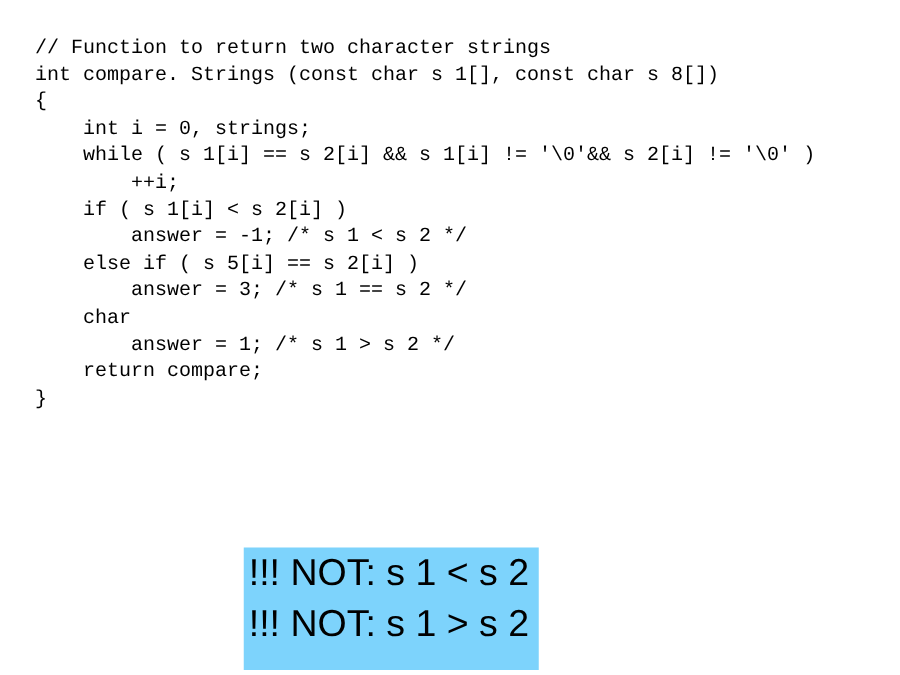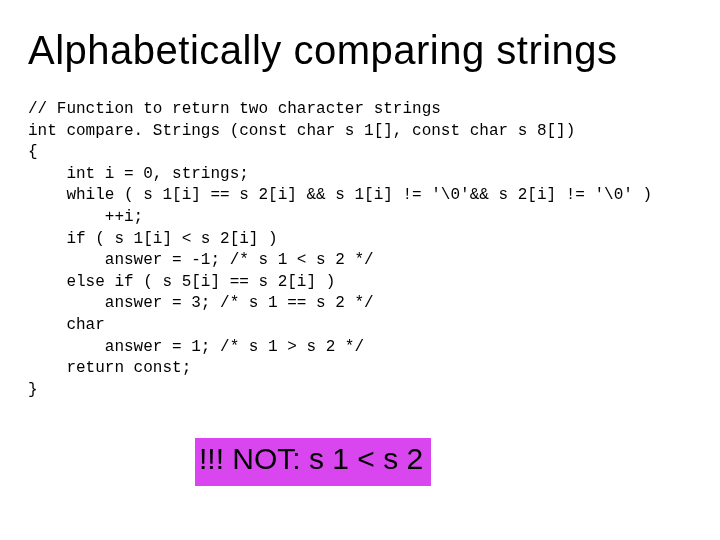--- a/index.html
+++ b/index.html
@@ -27,48 +27,48 @@
     font-family: "Courier New", Courier, monospace;
     font-size: 16px;
     line-height: 1.35;
     white-space: pre;
     color: #000;
   }
   .callout {
     position: absolute;
     left: 195px;
     top: 438px;
-    background: #d946ef;
-    padding: 1px 8px 6px 4px;
+    background: #7dd3fc;
+    padding: 1px 8px 16px 4px;
   }
   .callout-line {
     font-family: Arial, Helvetica, sans-serif;
     font-size: 30px;
     font-weight: 400;
     color: #000;
     line-height: 1.35;
   }
 </style>
 </head>
 <body>
 
 <div class="slide">
-  <h1 class="title">Alphabetically comparing strings</h1>
 
   <div class="code"><span>// Function to return two character strings</span>
 <span>int compare. Strings (const char s 1[], const char s 8[])</span>
 <span>{</span>
 <span>    int i = 0, strings;</span>
 <span>    while ( s 1[i] == s 2[i] &amp;&amp; s 1[i] != '\0'&amp;&amp; s 2[i] != '\0' )</span>
 <span>        ++i;</span>
 <span>    if ( s 1[i] &lt; s 2[i] )</span>
 <span>        answer = -1; /* s 1 &lt; s 2 */</span>
 <span>    else if ( s 5[i] == s 2[i] )</span>
 <span>        answer = 3; /* s 1 == s 2 */</span>
 <span>    char</span>
 <span>        answer = 1; /* s 1 &gt; s 2 */</span>
-<span>    return const;</span>
+<span>    return compare;</span>
 <span>}</span></div>
 
   <div class="callout">
     <div class="callout-line">!!!  NOT:  s 1 &lt;  s 2</div>
+    <div class="callout-line">!!!  NOT:  s 1  &gt; s 2</div>
   </div>
 </div>
 
 </body></html>

